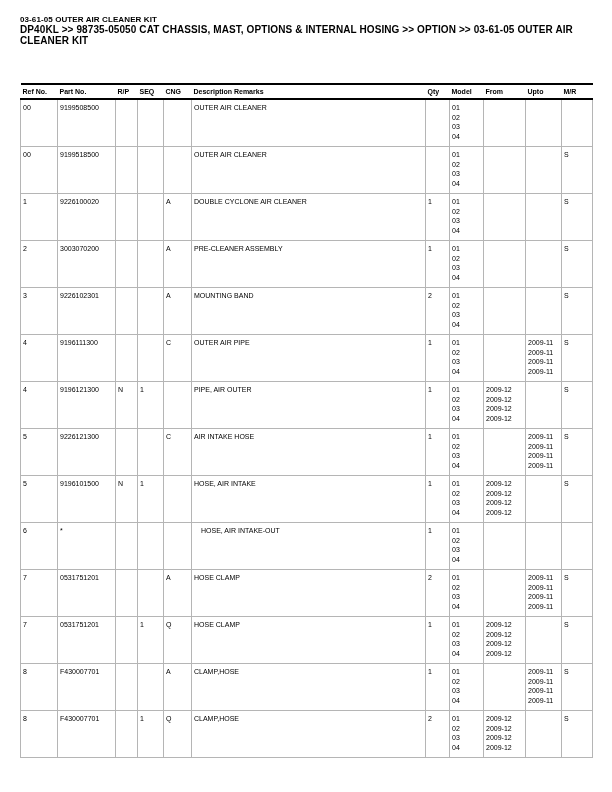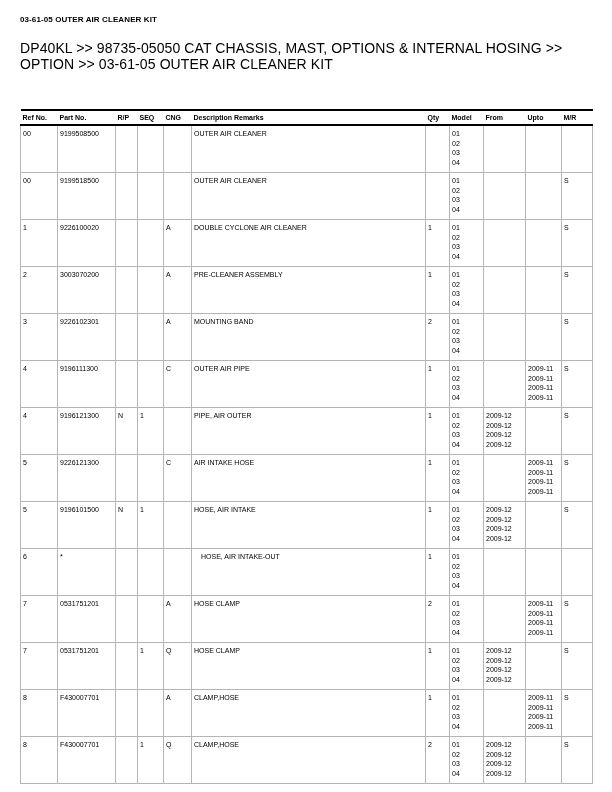--- a/index.html
+++ b/index.html
@@ -9,23 +9,23 @@
     color:#000;
     padding:15px 20px 0 20px;
     overflow:hidden;
   }
   .title {
     font-size:8px;
     font-weight:bold;
     letter-spacing:0.1px;
   }
   .breadcrumb {
-    font-size:14px;
-    font-weight:normal;
-    margin-top:16px;
+    font-size:10px;
+    font-weight:bold;
+    margin-top:0;
     letter-spacing:0.1px;
   }
   table.parts {
     border-collapse:collapse;
     table-layout:fixed;
     width:572px;
     margin-top:37px;
   }
   table.parts th {
     font-size:7px;

